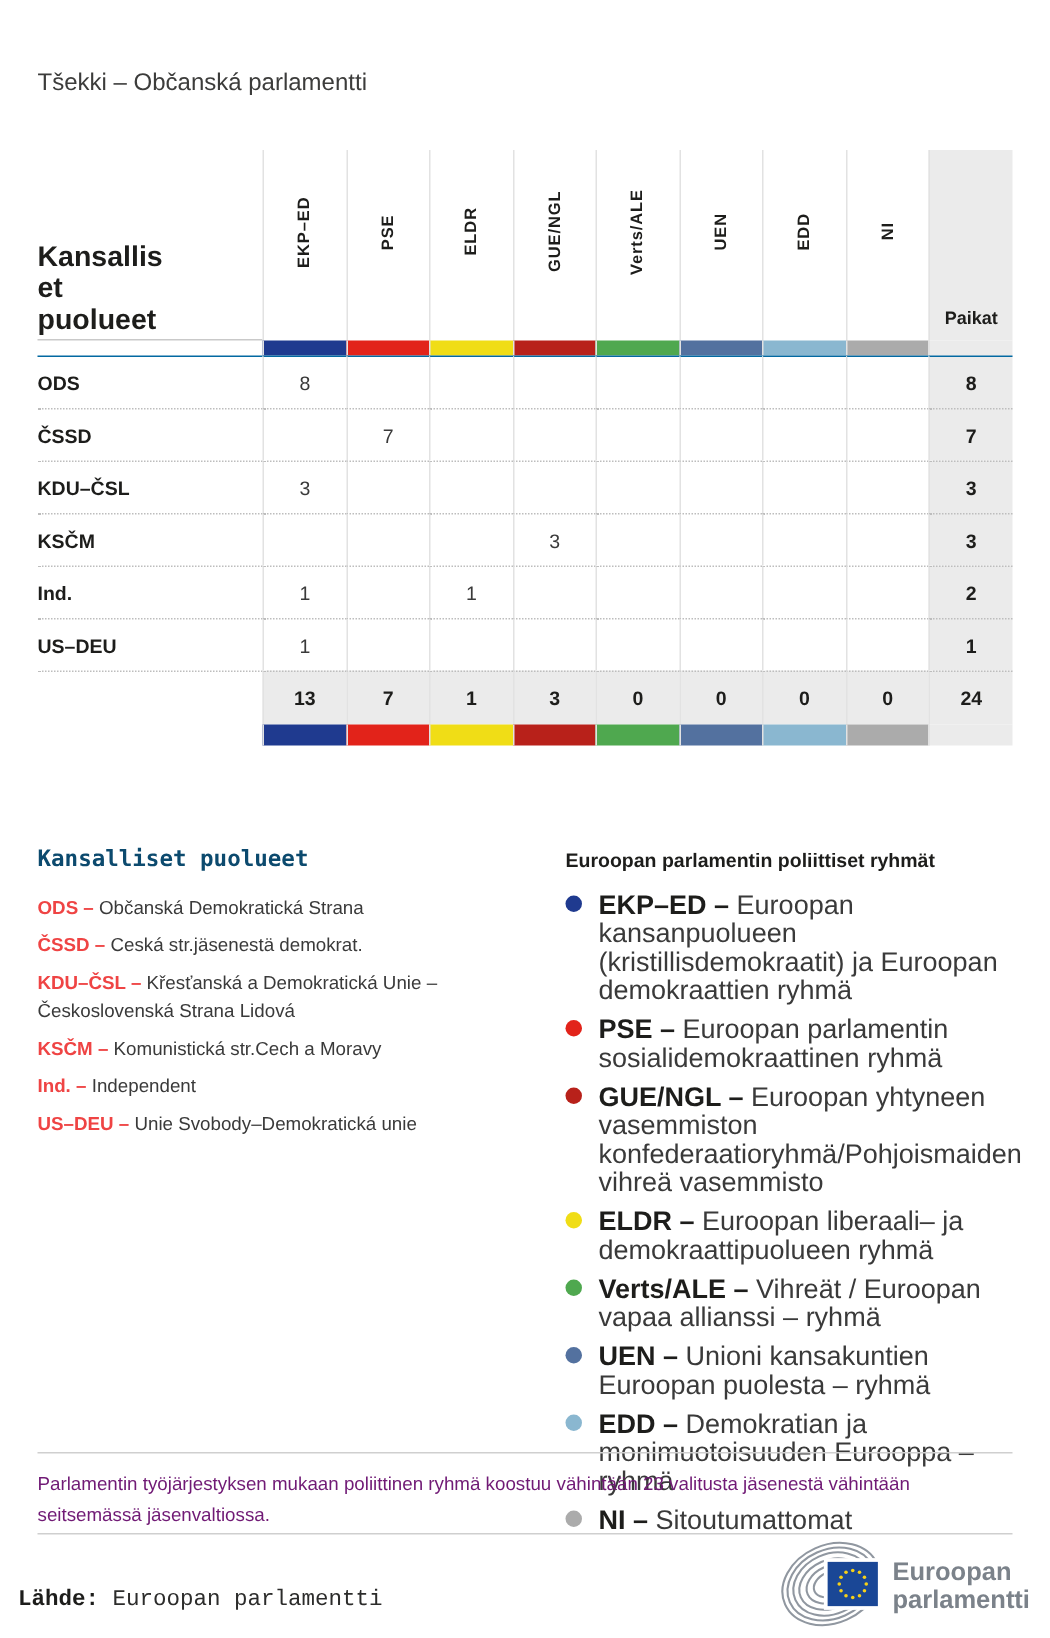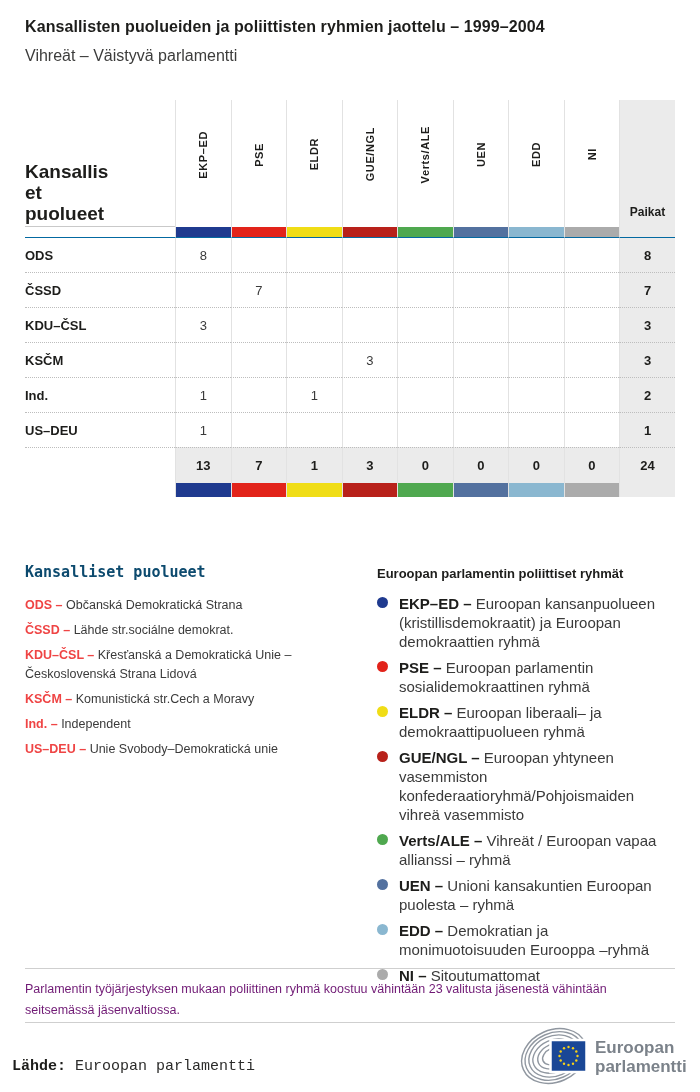--- a/index.html
+++ b/index.html
@@ -39,38 +39,37 @@
 
   
   .leg-left { position:absolute; left:25px; top:563px; width:338px; }
   .leg-left h3 { font-family:"DejaVu Sans Mono", monospace; font-size:15px; font-weight:bold; color:#0c4a6e; margin-bottom:15px; }
   .leg-entry { font-size:12.5px; line-height:19px; margin-bottom:6px; color:#3a3a3a; }
   .leg-entry b { color:#ef4444; }
   .leg-right { position:absolute; left:377px; top:566px; width:300px; }
   .leg-right h3 { font-size:13px; font-weight:bold; color:#1d1d1b; margin-bottom:13px; }
   .lg-entry { display:flex; gap:11px; margin-bottom:7px; }
   .dot { width:11px; height:11px; border-radius:50%; flex:0 0 11px; margin-top:3px; }
-  .lg-text { font-size:15px; line-height:19px; color:#3a3a3a; }
+  .lg-text { font-size:18px; line-height:19px; color:#3a3a3a; }
   .lg-text b { color:#1d1d1b; }
 
   
   .hr1 { position:absolute; left:25px; top:968px; width:650px; height:0; border-top:1px solid #cfcfcf; }
   .note { position:absolute; left:25px; top:979px; width:650px; font-size:12.5px; line-height:21px; color:#701a75; }
   .hr2 { position:absolute; left:25px; top:1022px; width:650px; height:0; border-top:1px solid #cfcfcf; }
   .source { position:absolute; left:12px; top:1058px; font-size:15px; color:#2c2c2b;font-family:Liberation Mono, monospace; }
   .source b { color:#1d1d1b; }
   .logo { position:absolute; left:514px; top:1026px; }
 </style>
 </head>
 <body>
 
 <div class="page">
 
-  <div class="title">Kansallisten puolueiden ja poliittisten ryhmien jaottelu – 1999–2004</div>
-  <div class="subtitle">Vihreät – Väistyvä parlamentti</div>
+  <div class="subtitle">Tšekki – Občanská parlamentti</div>
 
   <div class="tbl">
 
     <div class="cell h-label">
       <div class="hdr-lines">
         <div>Kansallis</div>
         <div>et</div>
         <div>puolueet</div>
       </div>
     </div>
@@ -198,44 +197,44 @@
     <div class="cell bl" style="background-color: rgb(79, 168, 79);"></div>
     <div class="cell bl" style="background-color: rgb(83, 113, 159);"></div>
     <div class="cell bl" style="background-color: rgb(138, 183, 208);"></div>
     <div class="cell bl" style="background-color: rgb(171, 171, 171);"></div>
     <div class="cell bl seatsbg"></div>
   </div>
 
   <div class="leg-left">
     <h3>Kansalliset puolueet</h3>
     <div class="leg-entry"><b>ODS –</b> <span>Občanská Demokratická Strana</span></div>
-    <div class="leg-entry"><b>ČSSD –</b> <span>Lähde str.sociálne demokrat.</span></div>
+    <div class="leg-entry"><b>ČSSD –</b> <span>Ceská str.jäsenestä demokrat.</span></div>
     <div class="leg-entry"><b>KDU–ČSL –</b> <span>Křesťanská a Demokratická Unie – Československá Strana Lidová</span></div>
     <div class="leg-entry"><b>KSČM –</b> <span>Komunistická str.Cech a Moravy</span></div>
     <div class="leg-entry"><b>Ind. –</b> <span>Independent</span></div>
     <div class="leg-entry"><b>US–DEU –</b> <span>Unie Svobody–Demokratická unie</span></div>
   </div>
 
   <div class="leg-right">
     <h3>Euroopan parlamentin poliittiset ryhmät</h3>
     <div class="lg-entry">
         <span class="dot" style="background-color: rgb(31, 58, 143);"></span>
         <span class="lg-text"><b>EKP–ED –</b> <span>Euroopan kansanpuolueen (kristillisdemokraatit) ja Euroopan demokraattien ryhmä</span></span>
       </div>
     <div class="lg-entry">
         <span class="dot" style="background-color: rgb(226, 35, 26);"></span>
         <span class="lg-text"><b>PSE –</b> <span>Euroopan parlamentin sosialidemokraattinen ryhmä</span></span>
       </div>
     <div class="lg-entry">
+        <span class="dot" style="background-color: rgb(184, 33, 26);"></span>
+        <span class="lg-text"><b>GUE/NGL –</b> <span>Euroopan yhtyneen vasemmiston konfederaatioryhmä/Pohjoismaiden vihreä vasemmisto</span></span>
+      </div>
+    <div class="lg-entry">
         <span class="dot" style="background-color: rgb(240, 221, 22);"></span>
         <span class="lg-text"><b>ELDR –</b> <span>Euroopan liberaali– ja demokraattipuolueen ryhmä</span></span>
-      </div>
-    <div class="lg-entry">
-        <span class="dot" style="background-color: rgb(184, 33, 26);"></span>
-        <span class="lg-text"><b>GUE/NGL –</b> <span>Euroopan yhtyneen vasemmiston konfederaatioryhmä/Pohjoismaiden vihreä vasemmisto</span></span>
       </div>
     <div class="lg-entry">
         <span class="dot" style="background-color: rgb(79, 168, 79);"></span>
         <span class="lg-text"><b>Verts/ALE –</b> <span>Vihreät / Euroopan vapaa allianssi – ryhmä</span></span>
       </div>
     <div class="lg-entry">
         <span class="dot" style="background-color: rgb(83, 113, 159);"></span>
         <span class="lg-text"><b>UEN –</b> <span>Unioni kansakuntien Euroopan puolesta – ryhmä</span></span>
       </div>
     <div class="lg-entry">

